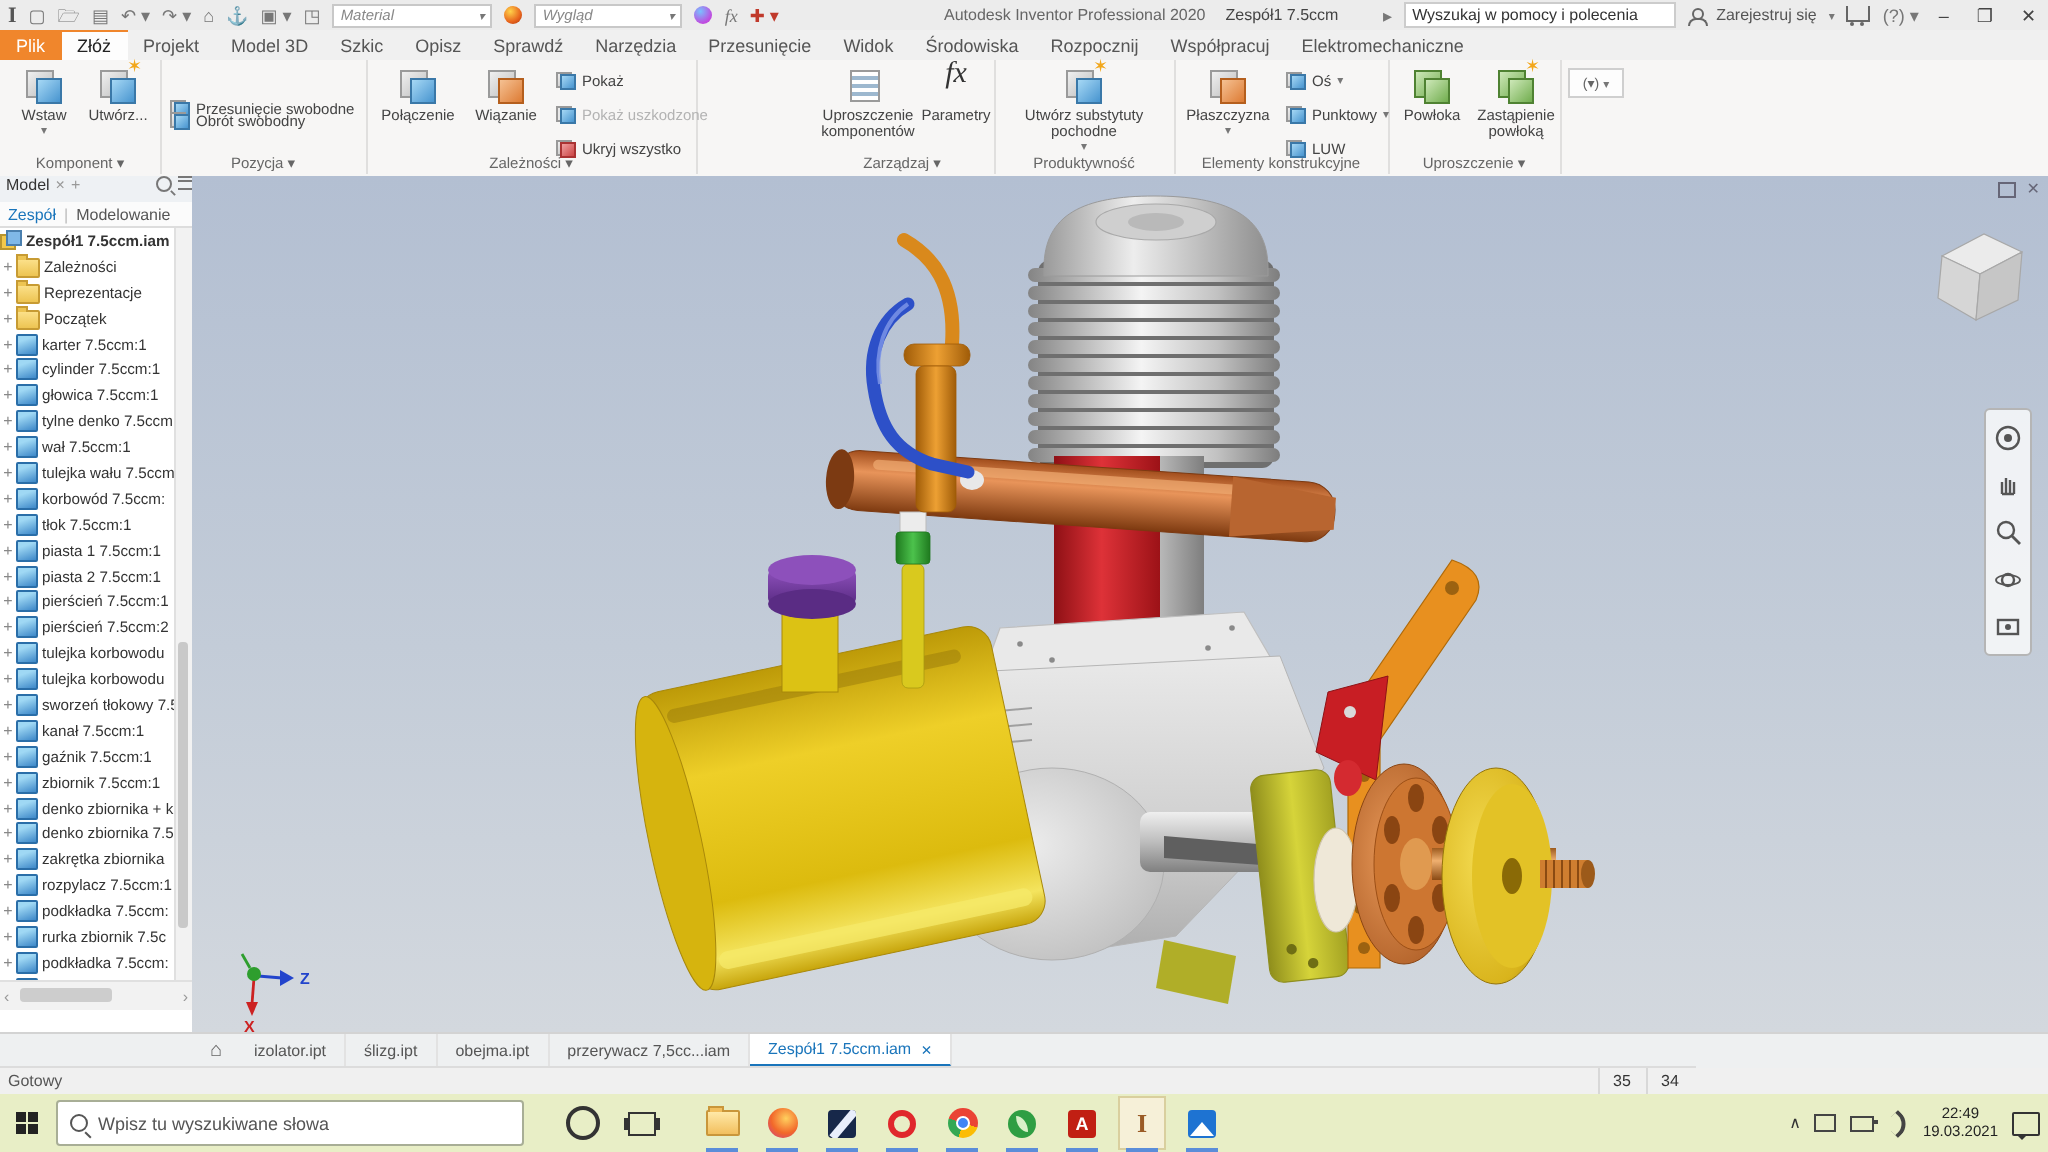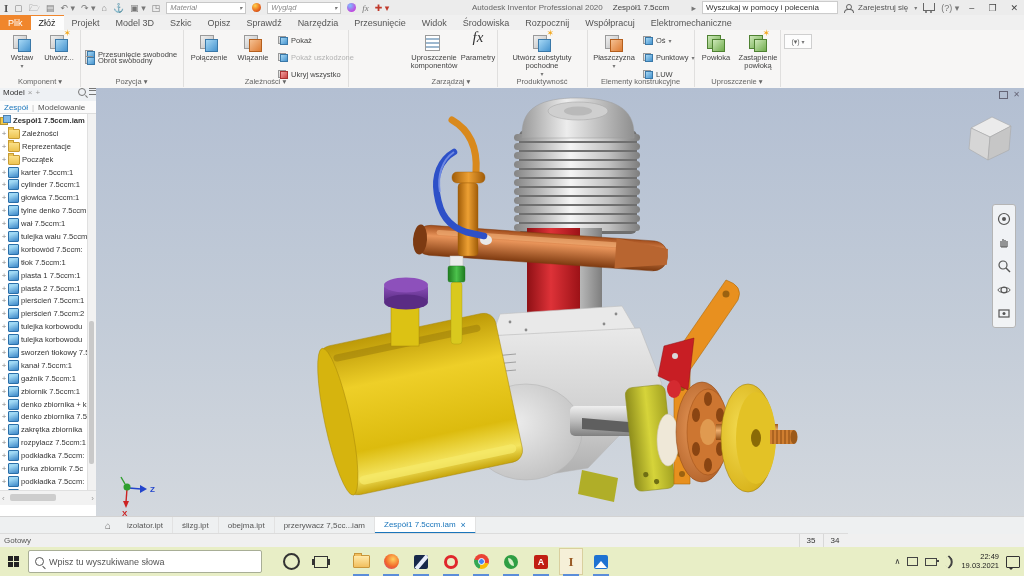--- a/index.html
+++ b/index.html
@@ -144,21 +144,21 @@
   .invicon{width:22px;height:25px;background:#f6f0d8;border:1px solid #d9cf9e;display:flex;align-items:center;justify-content:center;
            font-family:"Liberation Serif",serif;font-weight:bold;color:#9a5b26;font-size:13px;}
   .photos{width:14px;height:14px;background:#1e73d2;border-radius:2px;position:relative;overflow:hidden;}
   .photos::after{content:"";position:absolute;left:1px;bottom:1px;border-left:6px solid transparent;border-right:6px solid transparent;border-bottom:7px solid #fff;}
   #tray{position:absolute;right:0;top:547px;height:29px;display:flex;align-items:center;gap:7px;padding-right:4px;}
   #tray .chev{font-size:8px;color:#333;}
   .tico1{width:9px;height:7px;border:1px solid #444;}
   .tico2{width:10px;height:6px;border:1px solid #444;position:relative;}
   .tico2::after{content:"";position:absolute;right:-3px;top:1px;width:2px;height:2px;background:#444;}
   .tico3{width:8px;height:8px;border-right:2px solid #444;border-bottom:2px solid #444;border-radius:0 0 8px 0;transform:rotate(-45deg);}
-  #clock{font-size:7.5px;color:#222;text-align:right;line-height:8.5px;}
+  #clock{font-size:7.5px;color:#222;text-align:center;line-height:8.5px;}
   .notif{width:12px;height:10px;border:1px solid #333;border-radius:1px;position:relative;background:transparent;}
   .notif::after{content:"";position:absolute;left:1px;bottom:-3px;border-left:3px solid transparent;border-right:3px solid transparent;border-top:3px solid #333;}
 </style>
 </head>
 <body>
 
 <div id="app">
 
   <div id="titlebar">
     <div class="qat">

